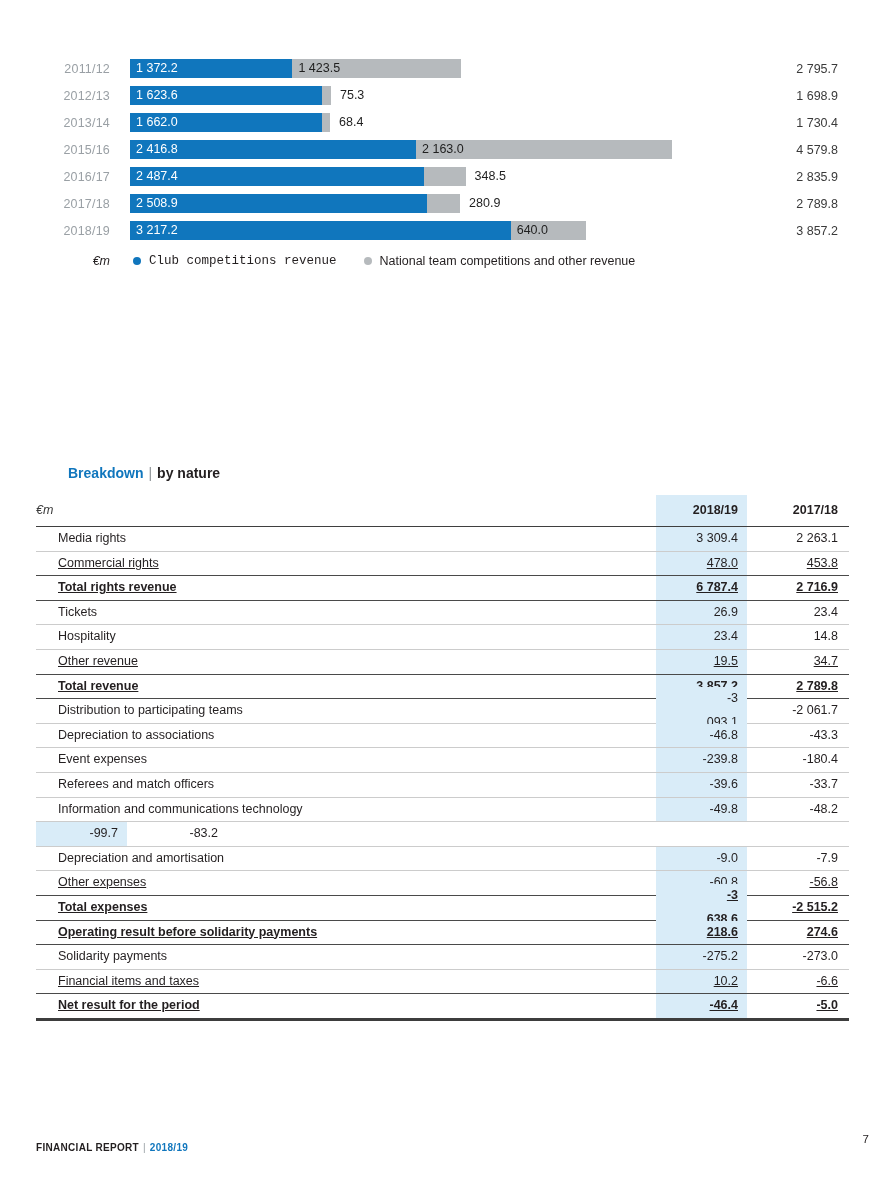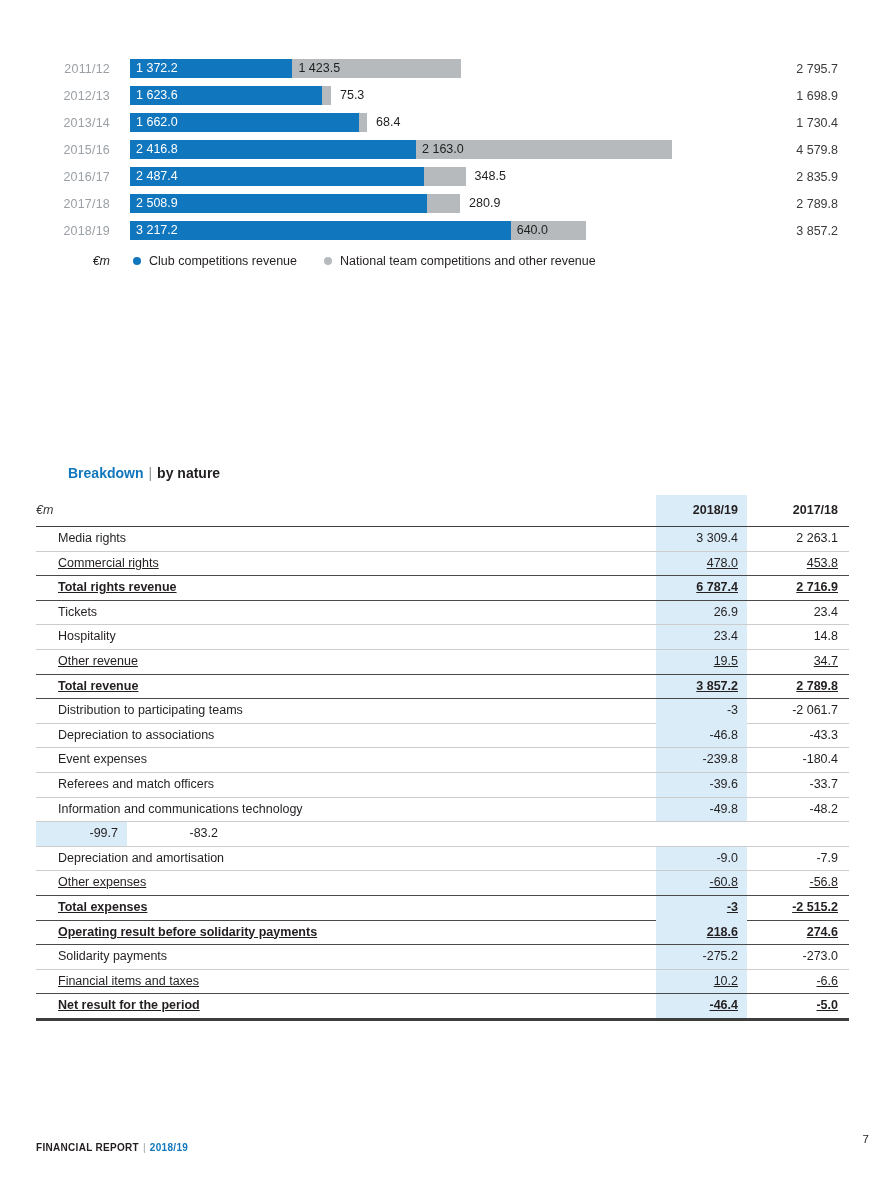--- a/index.html
+++ b/index.html
@@ -16,41 +16,41 @@
   .bar.blue{background:#1076bd;}
   .bar.blue .bar-label{color:#ffffff;}
   .bar.gray{background:#b6babd;}
   .bar.gray .bar-label{color:#1f1f1f;}
   .bar-label{display:inline-block;padding-left:6px;line-height:19px;}
   .out-label{margin-left:9px;line-height:19px;color:#1f1f1f;white-space:nowrap;text-align:center;}
   .total{flex:1;text-align:right;padding-right:11px;color:#3a3a3a;}
   .legend{display:flex;align-items:center;margin-top:13px;font-size:12.5px;height:16px;}
   .legend .unit{width:74px;flex:none;text-align:right;font-style:italic;color:#231f20;}
   .leg-item{display:flex;align-items:center;color:#231f20;}
-  .leg-item.first{margin-left:23px;}
+  .leg-item.first{margin-left:23px;font-family:Liberation Mono, monospace;}
   .leg-item.second{margin-left:27px;}
   .dot{width:8px;height:8px;border-radius:50%;display:inline-block;margin-right:8px;flex:none;}
   .dot.blue-dot{background:#1076bd;}
   .dot.gray-dot{background:#b6babd;}
 
   
   .table-title{margin:196px 0 0 0;font-size:14px;font-weight:bold;line-height:16px;padding-left:32px;}
   .t-blue{color:#1076bd;}
   .t-sep{color:#8d9296;font-weight:normal;padding:0 5px;}
   .t-dark{color:#231f20;}
 
   
   .btable{margin-top:14px;font-size:12.5px;}
   .thead{display:flex;align-items:stretch;height:31px;border-bottom:1px solid #3f3f3f;}
   .thead .unit{flex:1;font-style:italic;color:#3a3a3a;line-height:31px;}
   .hcol{width:91px;flex:none;text-align:right;font-weight:bold;padding-right:9px;
         box-sizing:border-box;line-height:31px;}
   .hcol.c2{width:102px;padding-right:11px;}
   .hl-bg{background:#d9ecf8;}
-  .trow{display:flex;align-items:flex-start;height:23.6px;border-bottom:1px solid #cccccc;}
+  .trow{display:flex;align-items:center;height:23.6px;border-bottom:1px solid #cccccc;}
   .trow .lbl{flex:1;padding-left:22px;line-height:23.6px;white-space:nowrap;}
   .trow .v{width:91px;flex:none;text-align:right;padding-right:9px;box-sizing:border-box;
            line-height:23.6px;padding-left:38px;}
   .trow .v.c2{width:102px;padding-right:11px;}
   .trow.bold{font-weight:bold;}
   .trow.dark-b{border-bottom-color:#4a4a4a;text-decoration:underline;}
   .trow.last{border-bottom:3px solid #3d3d3d;}
 
   
   .footer-left{position:absolute;left:36px;top:1142px;font-size:10px;font-weight:bold;
@@ -79,21 +79,21 @@
           <div class="bars">
             <div class="bar blue" style="width:192.1px"><span class="bar-label">1 623.6</span></div>
             <div class="bar gray" style="width:8.9px"></div>
             <span class="out-label">75.3</span>
           </div>
           <span class="total">1 698.9</span>
         </div>
         <div class="chart-row">
           <span class="year">2013/14</span>
           <div class="bars">
-            <div class="bar blue" style="width:229px"><span class="bar-label">1 662.0</span></div>
+            <div class="bar blue" style="width:192px"><span class="bar-label">1 662.0</span></div>
             <div class="bar gray" style="width:8.1px"></div>
             <span class="out-label">68.4</span>
           </div>
           <span class="total">1 730.4</span>
         </div>
         <div class="chart-row">
           <span class="year">2015/16</span>
           <div class="bars">
             <div class="bar blue" style="width:286.0px"><span class="bar-label">2 416.8</span></div>
             <div class="bar gray" style="width:256.0px"><span class="bar-label">2 163.0</span></div>

